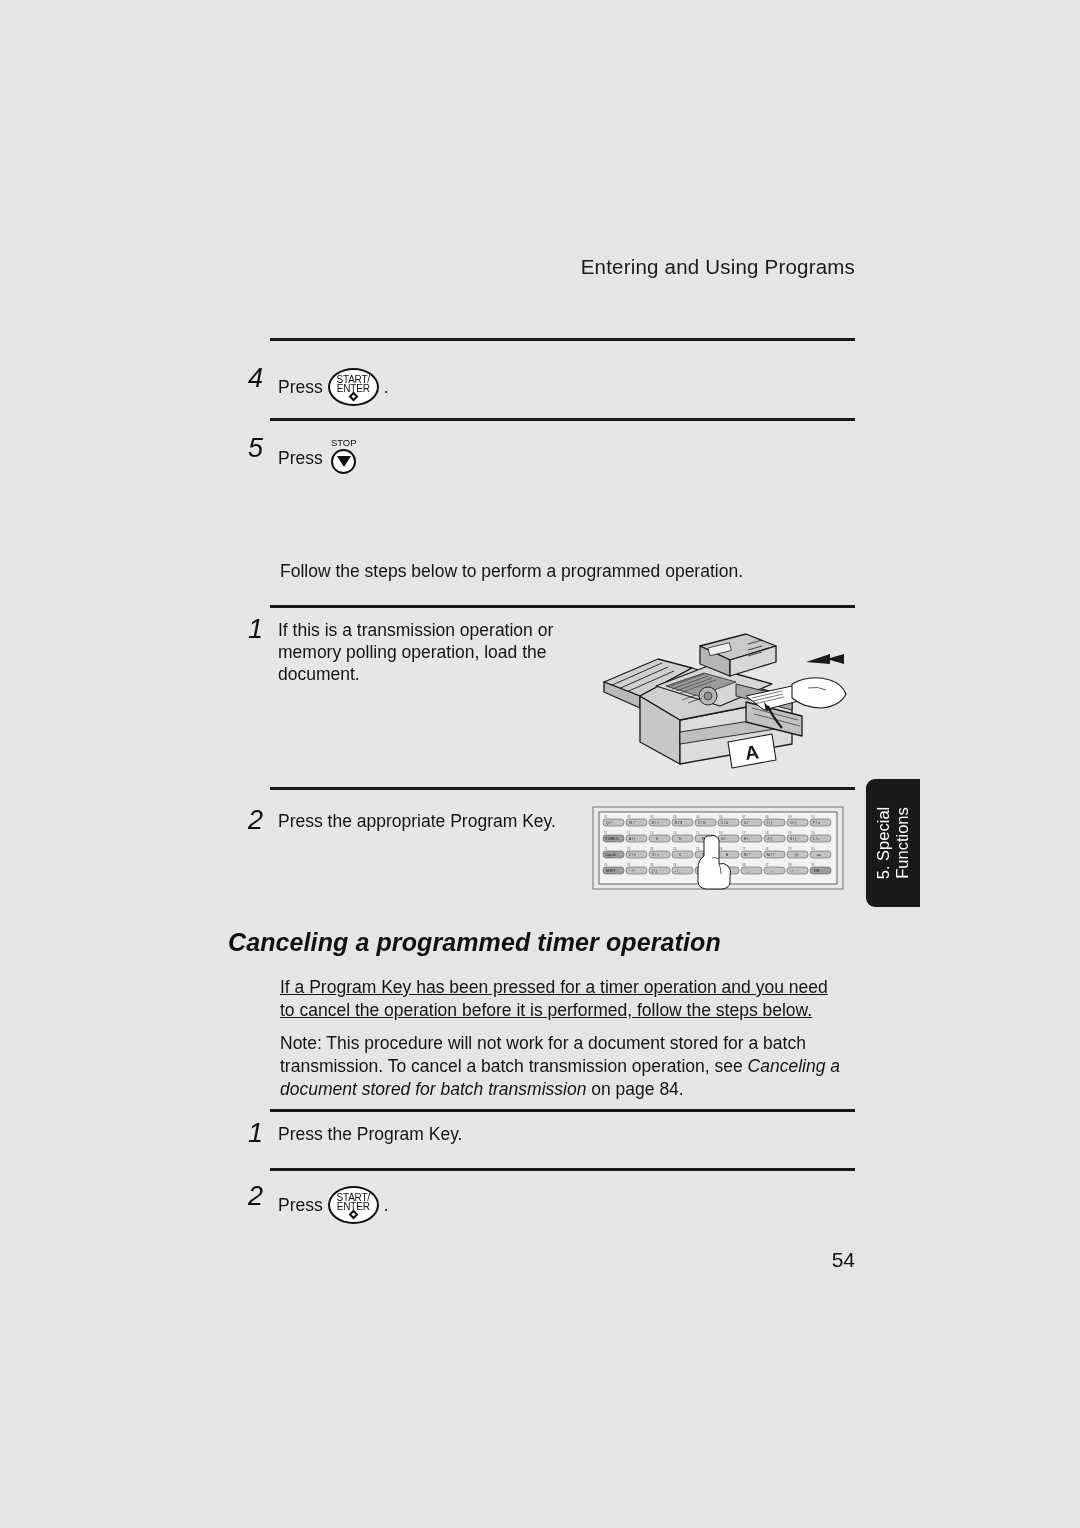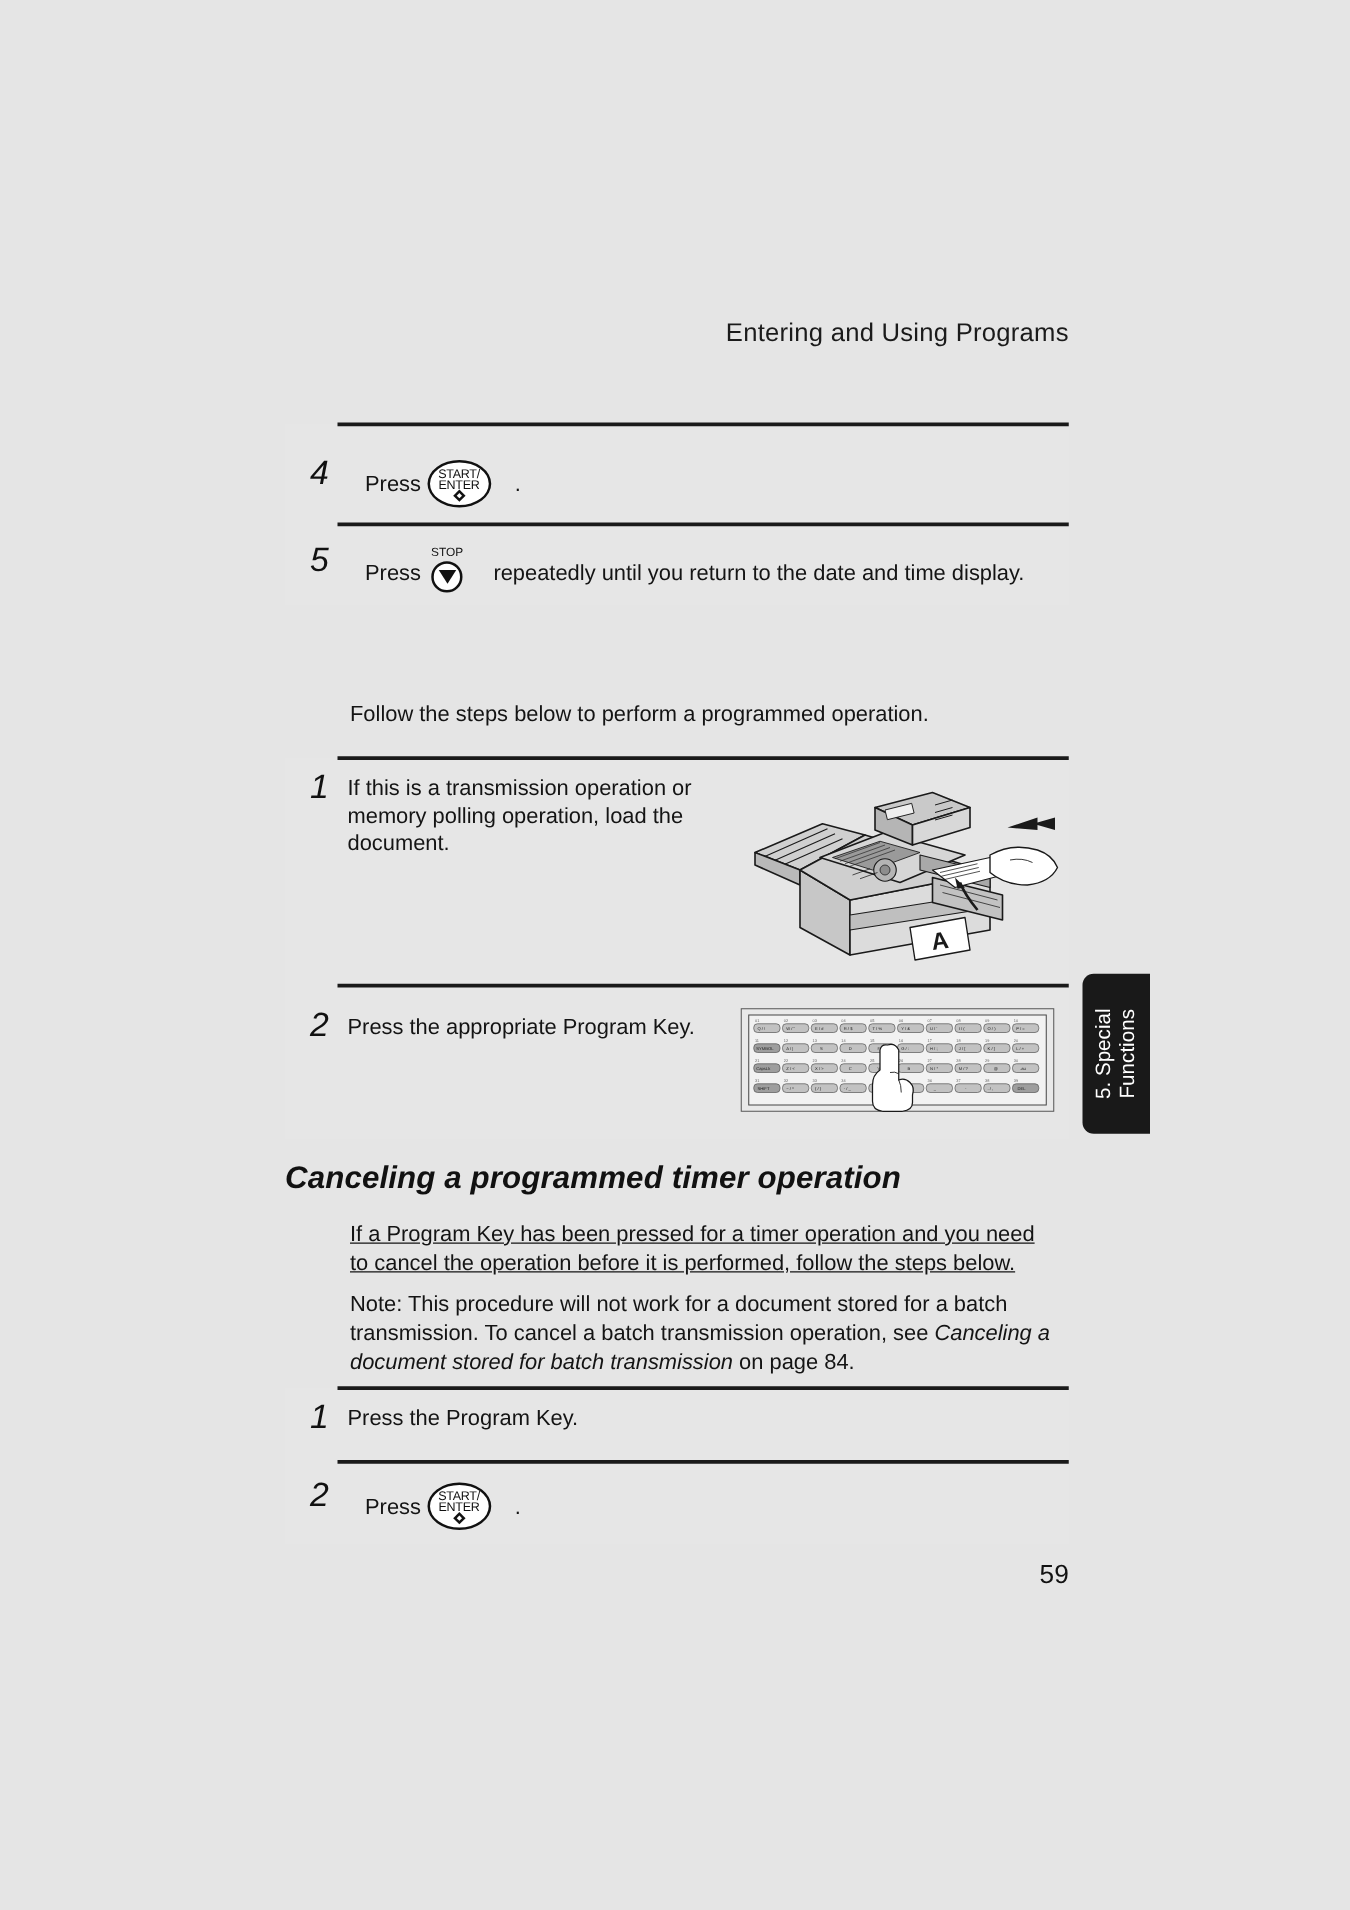--- a/index.html
+++ b/index.html
@@ -82,21 +82,21 @@
     line-height: 22px;
     color: #141414;
     padding-top: 4px;
   }
   .step-line {
     display: flex;
     align-items: center;
     flex-wrap: nowrap;
     white-space: nowrap;
   }
-  .step-text { display: inline-block; margin-left: 14px; }
+  .step-text { display: inline-block; }
 
   .s4  { left: 248px; top: 364px; }
   .s5  { left: 248px; top: 434px; }
   .s1a { left: 248px; top: 615px; width: 330px; }
   .s2a { left: 248px; top: 806px; }
   .s1c { left: 248px; top: 1119px; }
   .s2c { left: 248px; top: 1182px; }
 
   .s1a .step-body { white-space: normal; width: 300px; }
 
@@ -288,21 +288,20 @@
   <div class="step s5">
     <div class="step-num">5</div>
     <div class="step-body">
       <div class="step-line">
         <span class="step-text">Press</span>
         <span class="key-stop">
           <span class="k-cap">STOP</span>
           <span class="k-circle"></span>
           <span class="k-tri"></span>
         </span>
-        <span class="step-text">repeatedly until you return to the date and time display.</span>
       </div>
     </div>
   </div>
 
 
   <div class="body-para para-follow">Follow the steps below to perform a programmed operation.</div>
 
   <div class="panel panel-b"></div>
   <div class="rule rule-3"></div>
   <div class="rule rule-4"></div>
@@ -548,15 +547,15 @@
     </div>
   </div>
 
   <div class="side-tab">
     <div class="tab-inner">
       <div>5. Special</div>
       <div>Functions</div>
     </div>
   </div>
 
-  <div class="page-num">59</div>
+  <div class="page-num">54</div>
 
 </div>
 
 </body></html>

